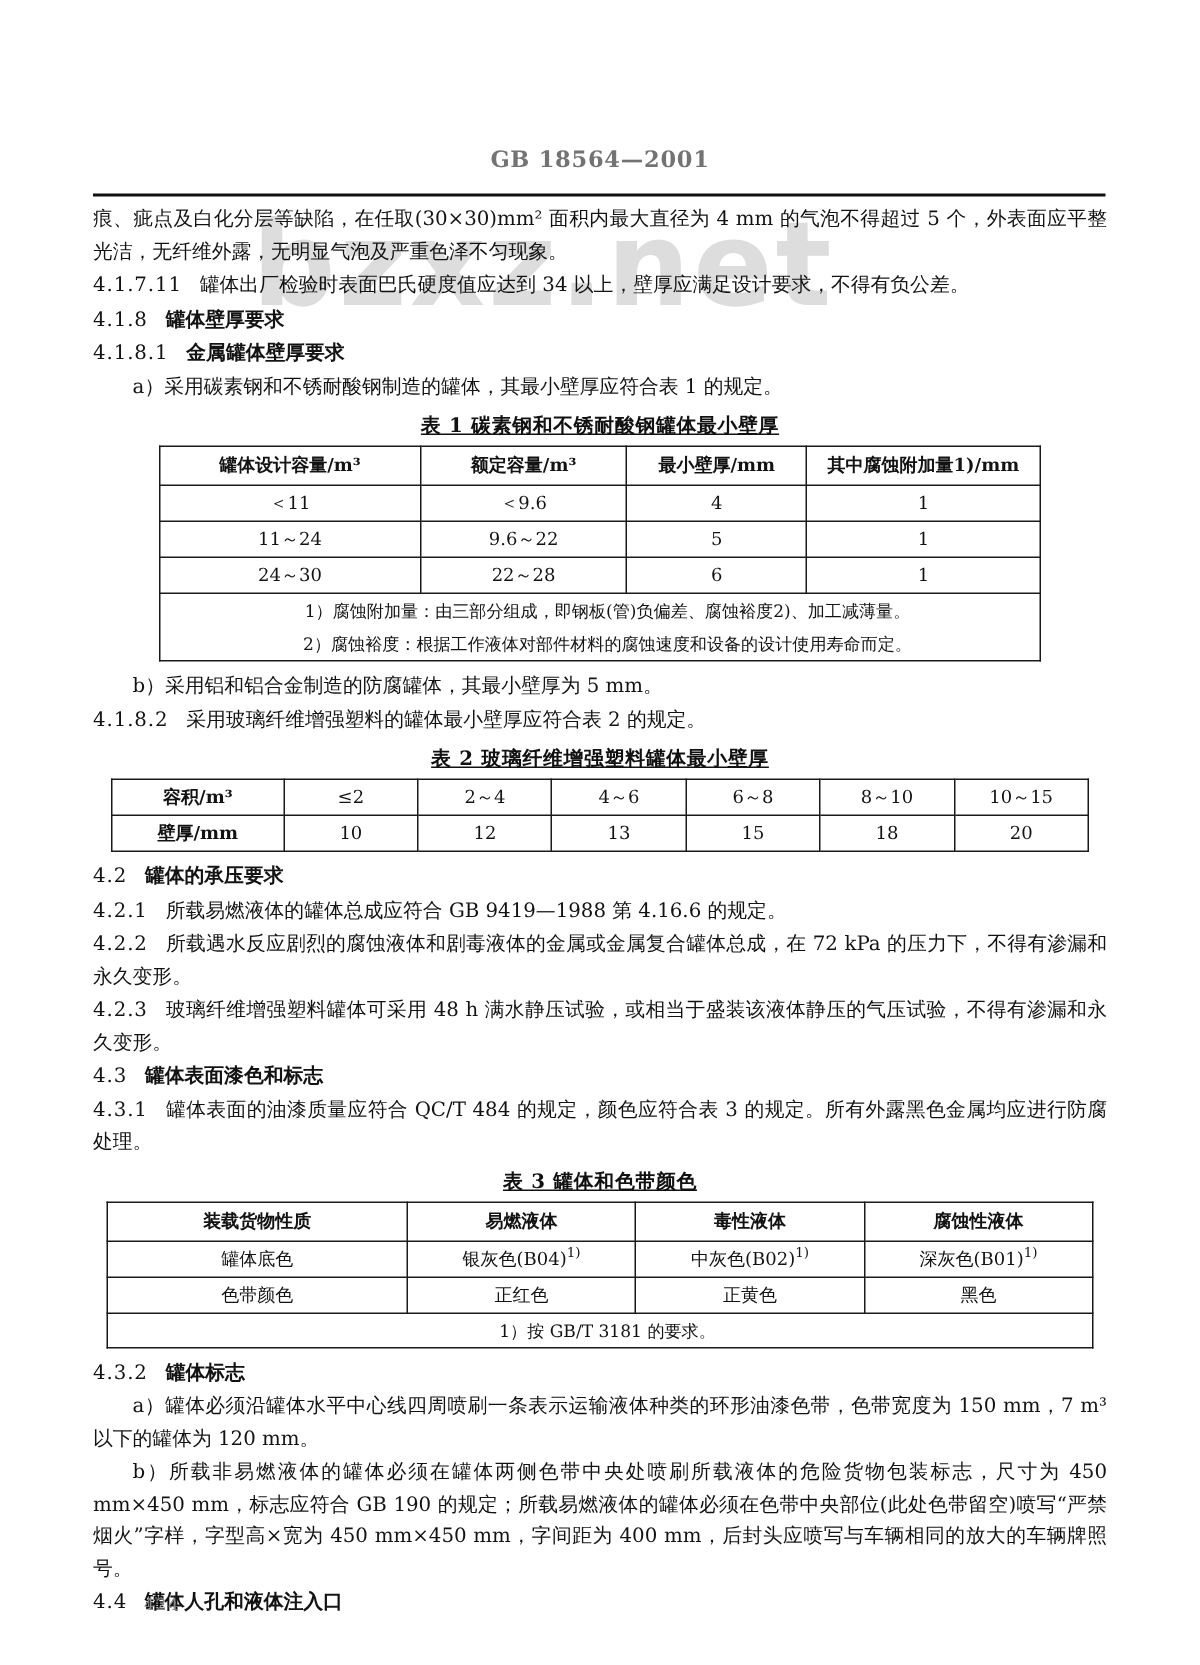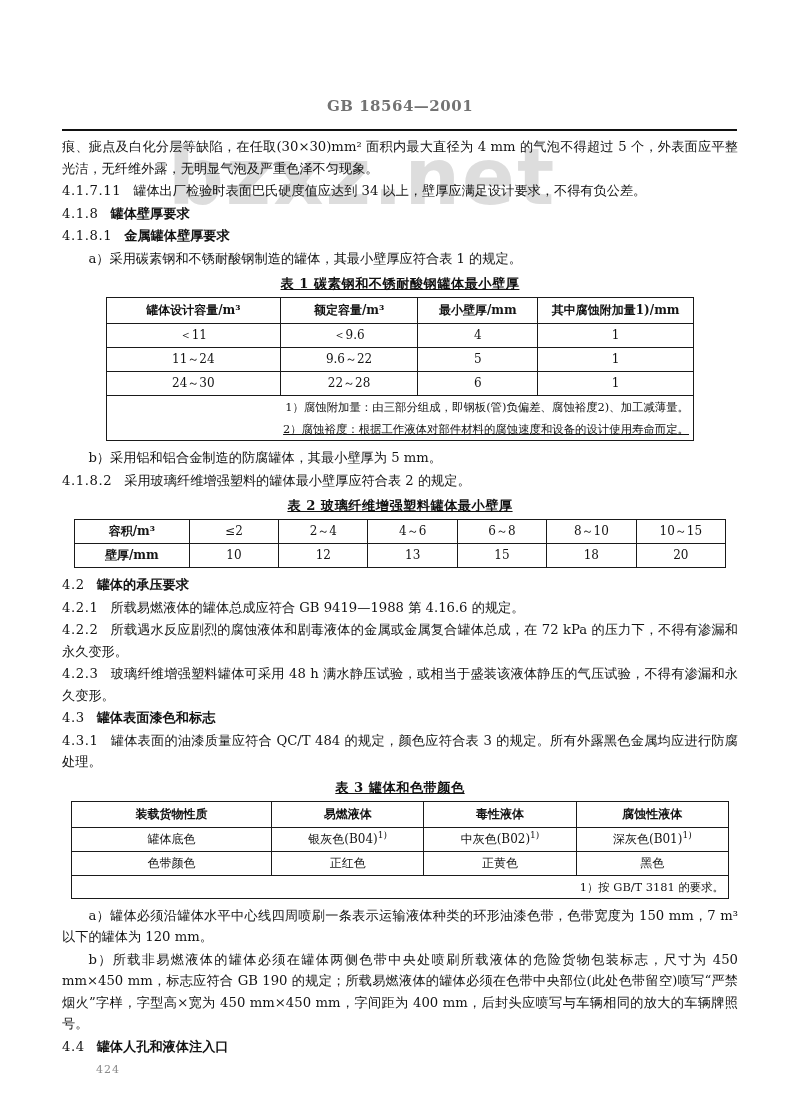--- a/index.html
+++ b/index.html
@@ -127,28 +127,28 @@
     text-align: center;
     font-weight: normal;
     padding: 4px 15px;
     line-height: 15px;
   }
   table.doc thead td {
     font-weight: 700;
     padding: 5px 3px;
   }
   table.doc td.note {
-    text-align: right;
+    text-align: center;
     padding: 3px 4px 3px 14px;
     font-size: 11.4px;
     line-height: 16px;
     border-top: 1px solid #1a1a1a;
   }
   table.doc td.note.first { border-bottom: none; }
-  table.doc td.note.last  { border-top: none; text-decoration: underline; }
+  table.doc td.note.last  { border-top: none; }
   table.doc td.rowhead {
     font-weight: 700;
   }
 
   #t1 { width: 588px; }
   #t1 col.c1 { width: 174px; }
   #t1 col.c2 { width: 138px; }
   #t1 col.c3 { width: 120px; }
   #t1 col.c4 { width: 156px; }
 
@@ -319,20 +319,21 @@
           <td>正红色</td>
           <td>正黄色</td>
           <td>黑色</td>
         </tr>
         <tr>
           <td class="note" colspan="4">1）按 GB/T 3181 的要求。</td>
         </tr>
       </tbody>
     </table>
 
+    <p class="para hang"><span class="clause-no">4.3.2</span><span class="clause-head">罐体标志</span></p>
 
     <p class="para indent">a）罐体必须沿罐体水平中心线四周喷刷一条表示运输液体种类的环形油漆色带，色带宽度为 150 mm，7 m³ 以下的罐体为 120 mm。</p>
 
     <p class="para indent">b）所载非易燃液体的罐体必须在罐体两侧色带中央处喷刷所载液体的危险货物包装标志，尺寸为 450 mm×450 mm，标志应符合 GB 190 的规定；所载易燃液体的罐体必须在色带中央部位(此处色带留空)喷写“严禁烟火”字样，字型高×宽为 450 mm×450 mm，字间距为 400 mm，后封头应喷写与车辆相同的放大的车辆牌照号。</p>
 
     <p class="para hang"><span class="clause-no">4.4</span><span class="sec-title">罐体人孔和液体注入口</span></p>
 
   </div>
 
   <div id="pagenum">424</div>

